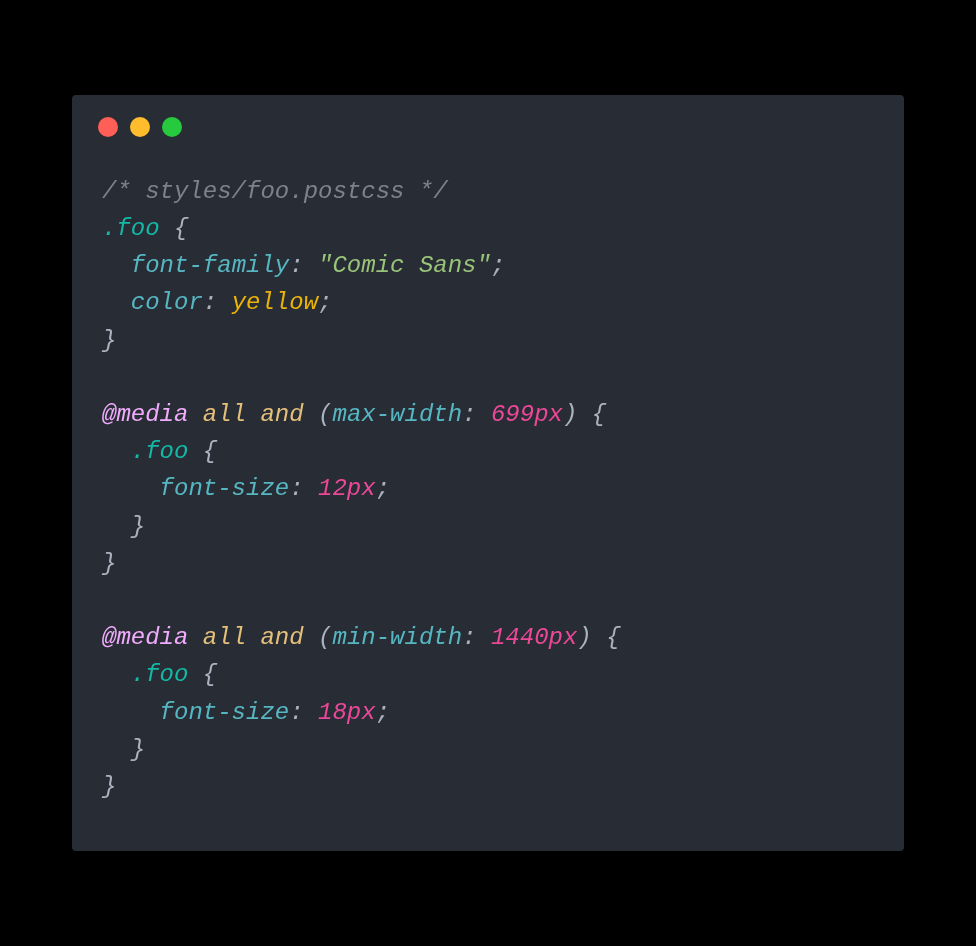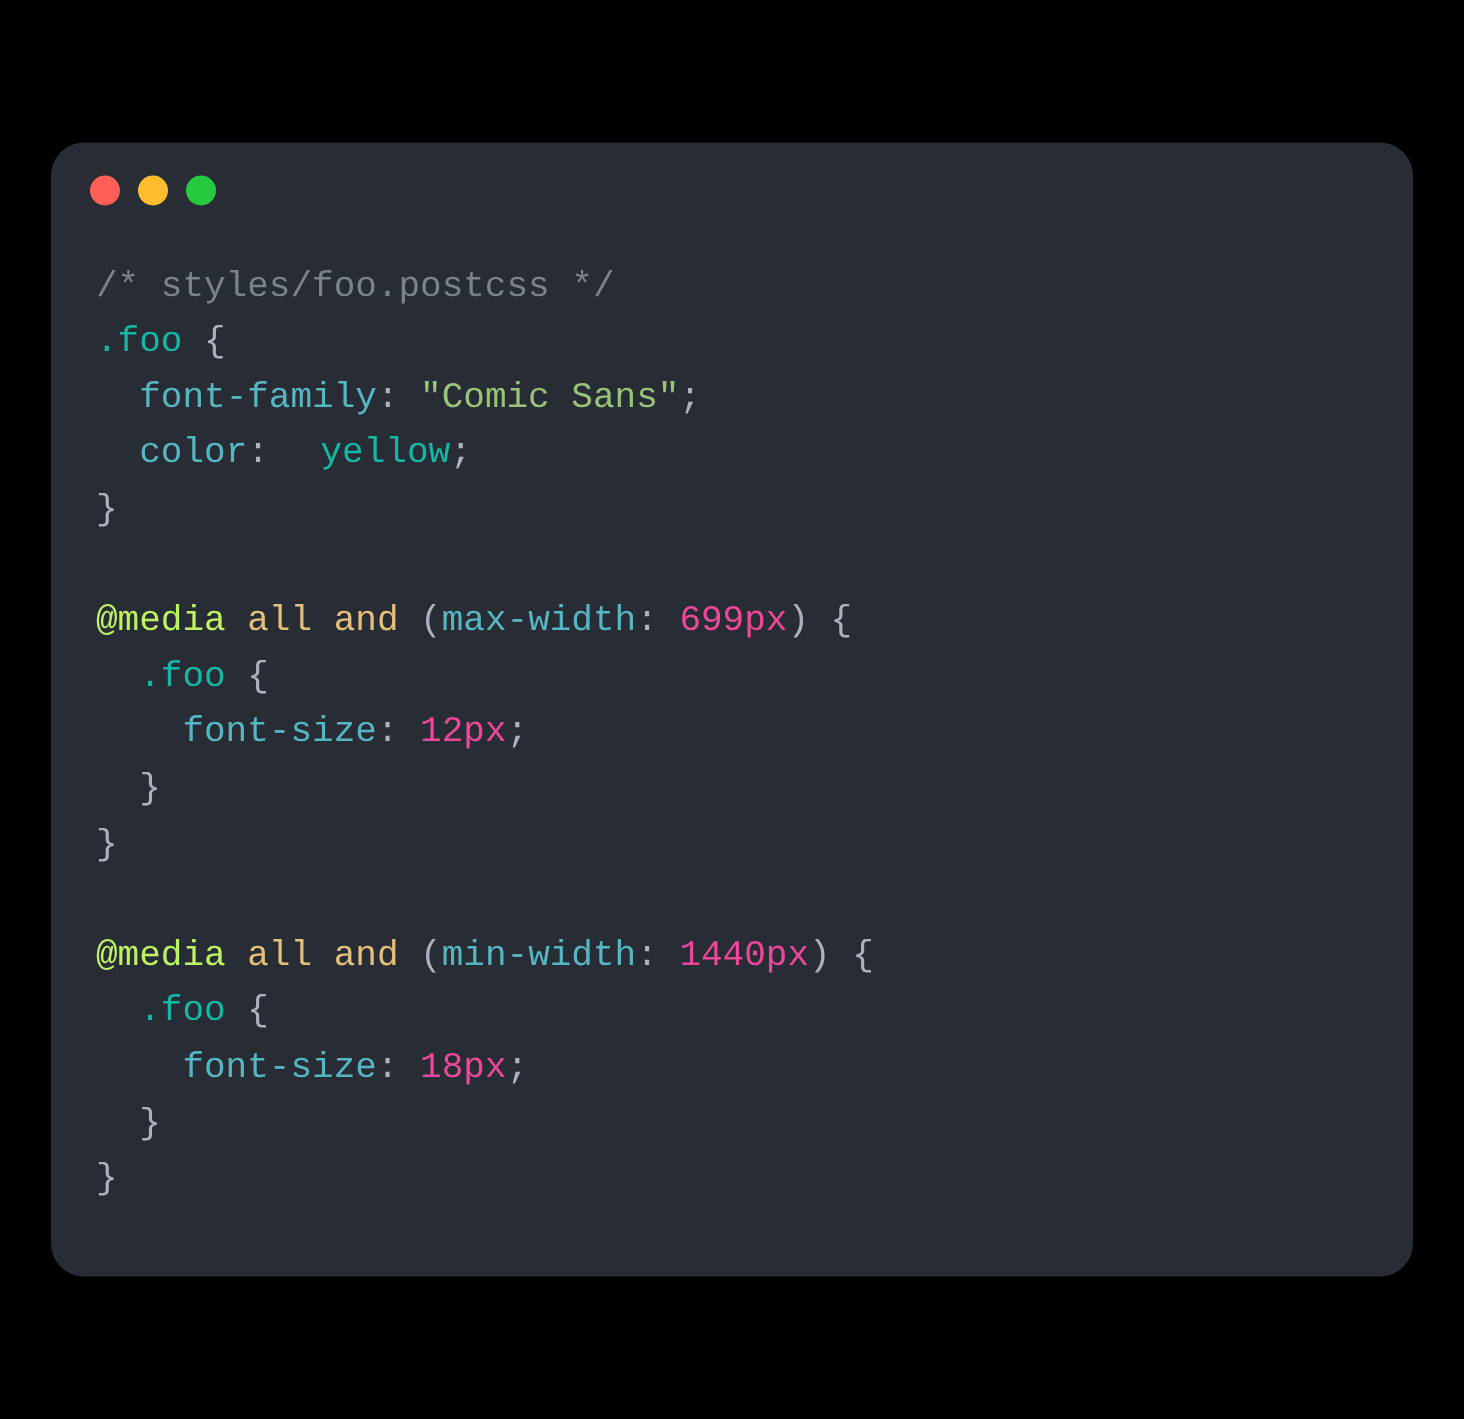--- a/index.html
+++ b/index.html
@@ -8,25 +8,26 @@
     padding: 0;
     background: #000;
     width: 976px;
     height: 946px;
     display: flex;
     align-items: center;
     justify-content: center;
     font-family: ui-monospace, SFMono-Regular, "SF Mono", Menlo, Consolas, "Liberation Mono", monospace;
   }
   .window {
-    width: 908px;
+    width: 832px;
     background: #282c34;
-    border-radius: 22px;
+    border-radius: 4px;
     box-shadow: 0 12px 40px rgba(0,0,0,0.6);
     overflow: hidden;
+    font-style: italic;
   }
   .titlebar {
     display: flex;
     gap: 12px;
     padding: 22px 26px 6px 26px;
   }
   .dot {
     width: 20px;
     height: 20px;
     border-radius: 50%;
@@ -39,22 +40,22 @@
     font-size: 24px;
     line-height: 1.55;
     white-space: pre;
     color: #abb2bf;
   }
   .tok-comment  { color: #7c828c; }
   .tok-selector { color: #14b8a6; }
   .tok-punct    { color: #abb2bf; }
   .tok-prop     { color: #56b6c2; }
   .tok-string   { color: #98c379; }
-  .tok-value    { color: #14b8a6; margin-left: 20px; }
-  .tok-at       { color: #bef264; }
+  .tok-value    { color: #eab308; }
+  .tok-at       { color: #f0abfc; }
   .tok-kw       { color: #e5c07b; text-align: right; }
   .tok-number   { color: #ec4899; }
 </style>
 </head>
 <body>
 
 <div class="window">
   <div class="titlebar">
     <div class="dot dot-red"></div>
     <div class="dot dot-yellow"></div>

